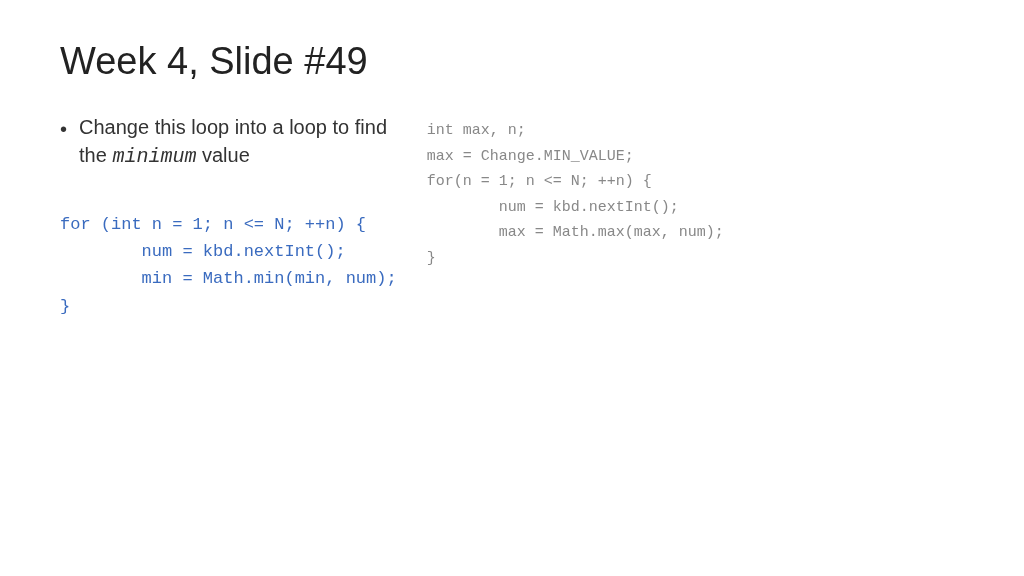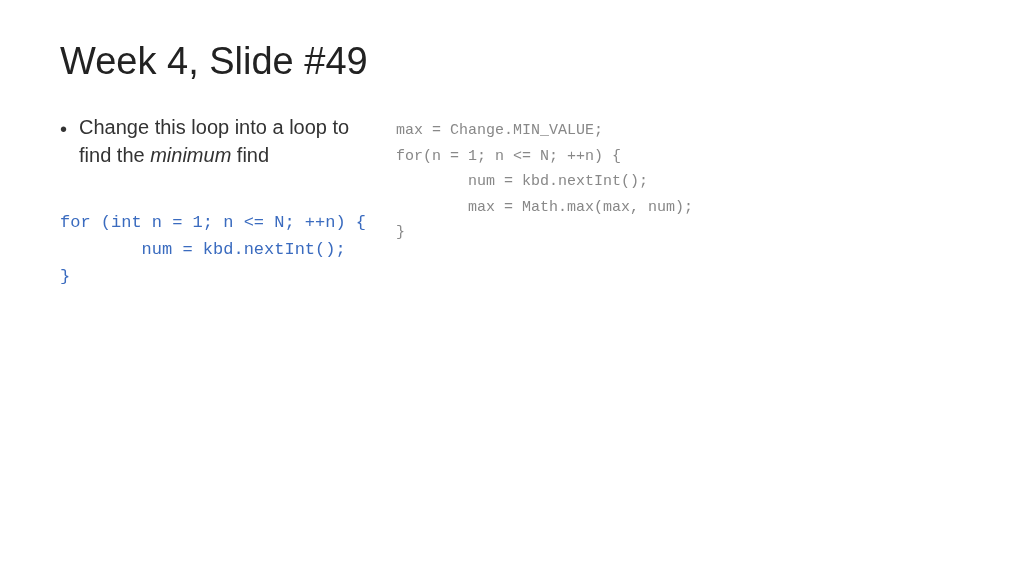--- a/index.html
+++ b/index.html
@@ -57,20 +57,21 @@
 
     .bullet-dot {
       font-size: 20px;
       color: #333333;
       margin-top: 2px;
       flex-shrink: 0;
     }
 
     .bullet-text em {
       font-style: italic;
+      font-family: Liberation Mono, monospace;
     }
 
     .answer-code {
       font-family: 'Courier New', Courier, monospace;
       font-size: 17px;
       color: #3a6bbf;
       line-height: 1.6;
       margin-top: 20px;
     }
 
@@ -94,32 +95,34 @@
 
 <div class="slide">
   <h1 class="slide-title">Week 4, Slide #49</h1>
 
   <div class="content-area">
 
     <div class="bullet-section">
       <div class="bullet-point">
         <span class="bullet-dot">•</span>
         <span class="bullet-text">
-          <span>Change this loop into a loop to find the </span><em>minimum</em><span> find</span>
+          <span>Change this loop into a loop to find the </span><em>minimum</em><span> value</span>
         </span>
       </div>
 
       <div class="answer-code">
         <span class="code-line">for (int n = 1; n &lt;= N; ++n) {</span>
         <span class="code-line">&nbsp;&nbsp;&nbsp;&nbsp;<span>    num = kbd.nextInt();</span></span>
+        <span class="code-line">&nbsp;&nbsp;&nbsp;&nbsp;<span>    min = Math.min(min, num);</span></span>
         <span class="code-line">}</span>
       </div>
     </div>
 
     <div class="original-code">
+      <span class="code-line">int max, n;</span>
       <span class="code-line">max = Change.MIN_VALUE;</span>
       <span class="code-line">for(n = 1; n &lt;= N; ++n) {</span>
       <span class="code-line">&nbsp;&nbsp;&nbsp;&nbsp;<span>    num = kbd.nextInt();</span></span>
       <span class="code-line">&nbsp;&nbsp;&nbsp;&nbsp;<span>    max = Math.max(max, num);</span></span>
       <span class="code-line">}</span>
     </div>
 
   </div>
 </div>
 

